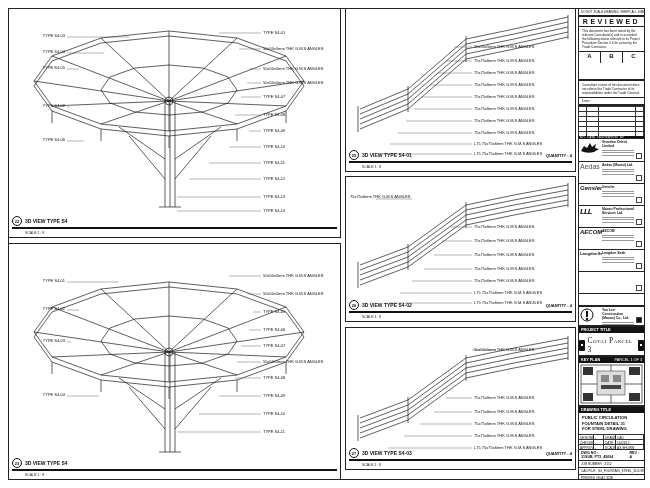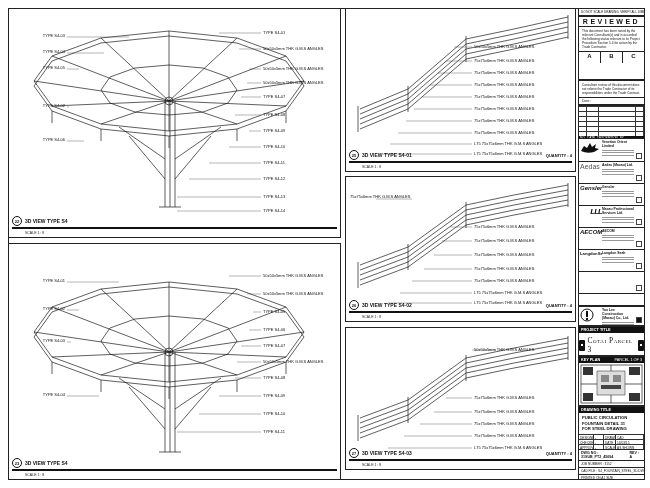--- a/index.html
+++ b/index.html
@@ -389,21 +389,21 @@
         <div class="clogo" style="font-style:italic;font-size:6px;">Gensler</div>
         <div class="cbody">
           <div class="cname">Gensler</div>
           <div class="bar"></div>
             <div class="bar"></div>
             <div class="bar"></div>
         </div>
         <div class="chk"></div>
       </div>
       <div class="consult">
-        <div class="clogo" style="font-style:italic;font-size:8px;letter-spacing:-1px;text-align:right;">LLL</div>
+        <div class="clogo" style="font-style:italic;font-size:8px;letter-spacing:-1px;">LLL</div>
         <div class="cbody">
           <div class="cname">Macau Professional Services Ltd.</div>
           <div class="bar"></div>
             <div class="bar"></div>
             <div class="bar"></div>
         </div>
         <div class="chk"></div>
       </div>
       <div class="consult">
         <div class="clogo" style="font-size:6px;font-style:italic;">AECOM</div>

